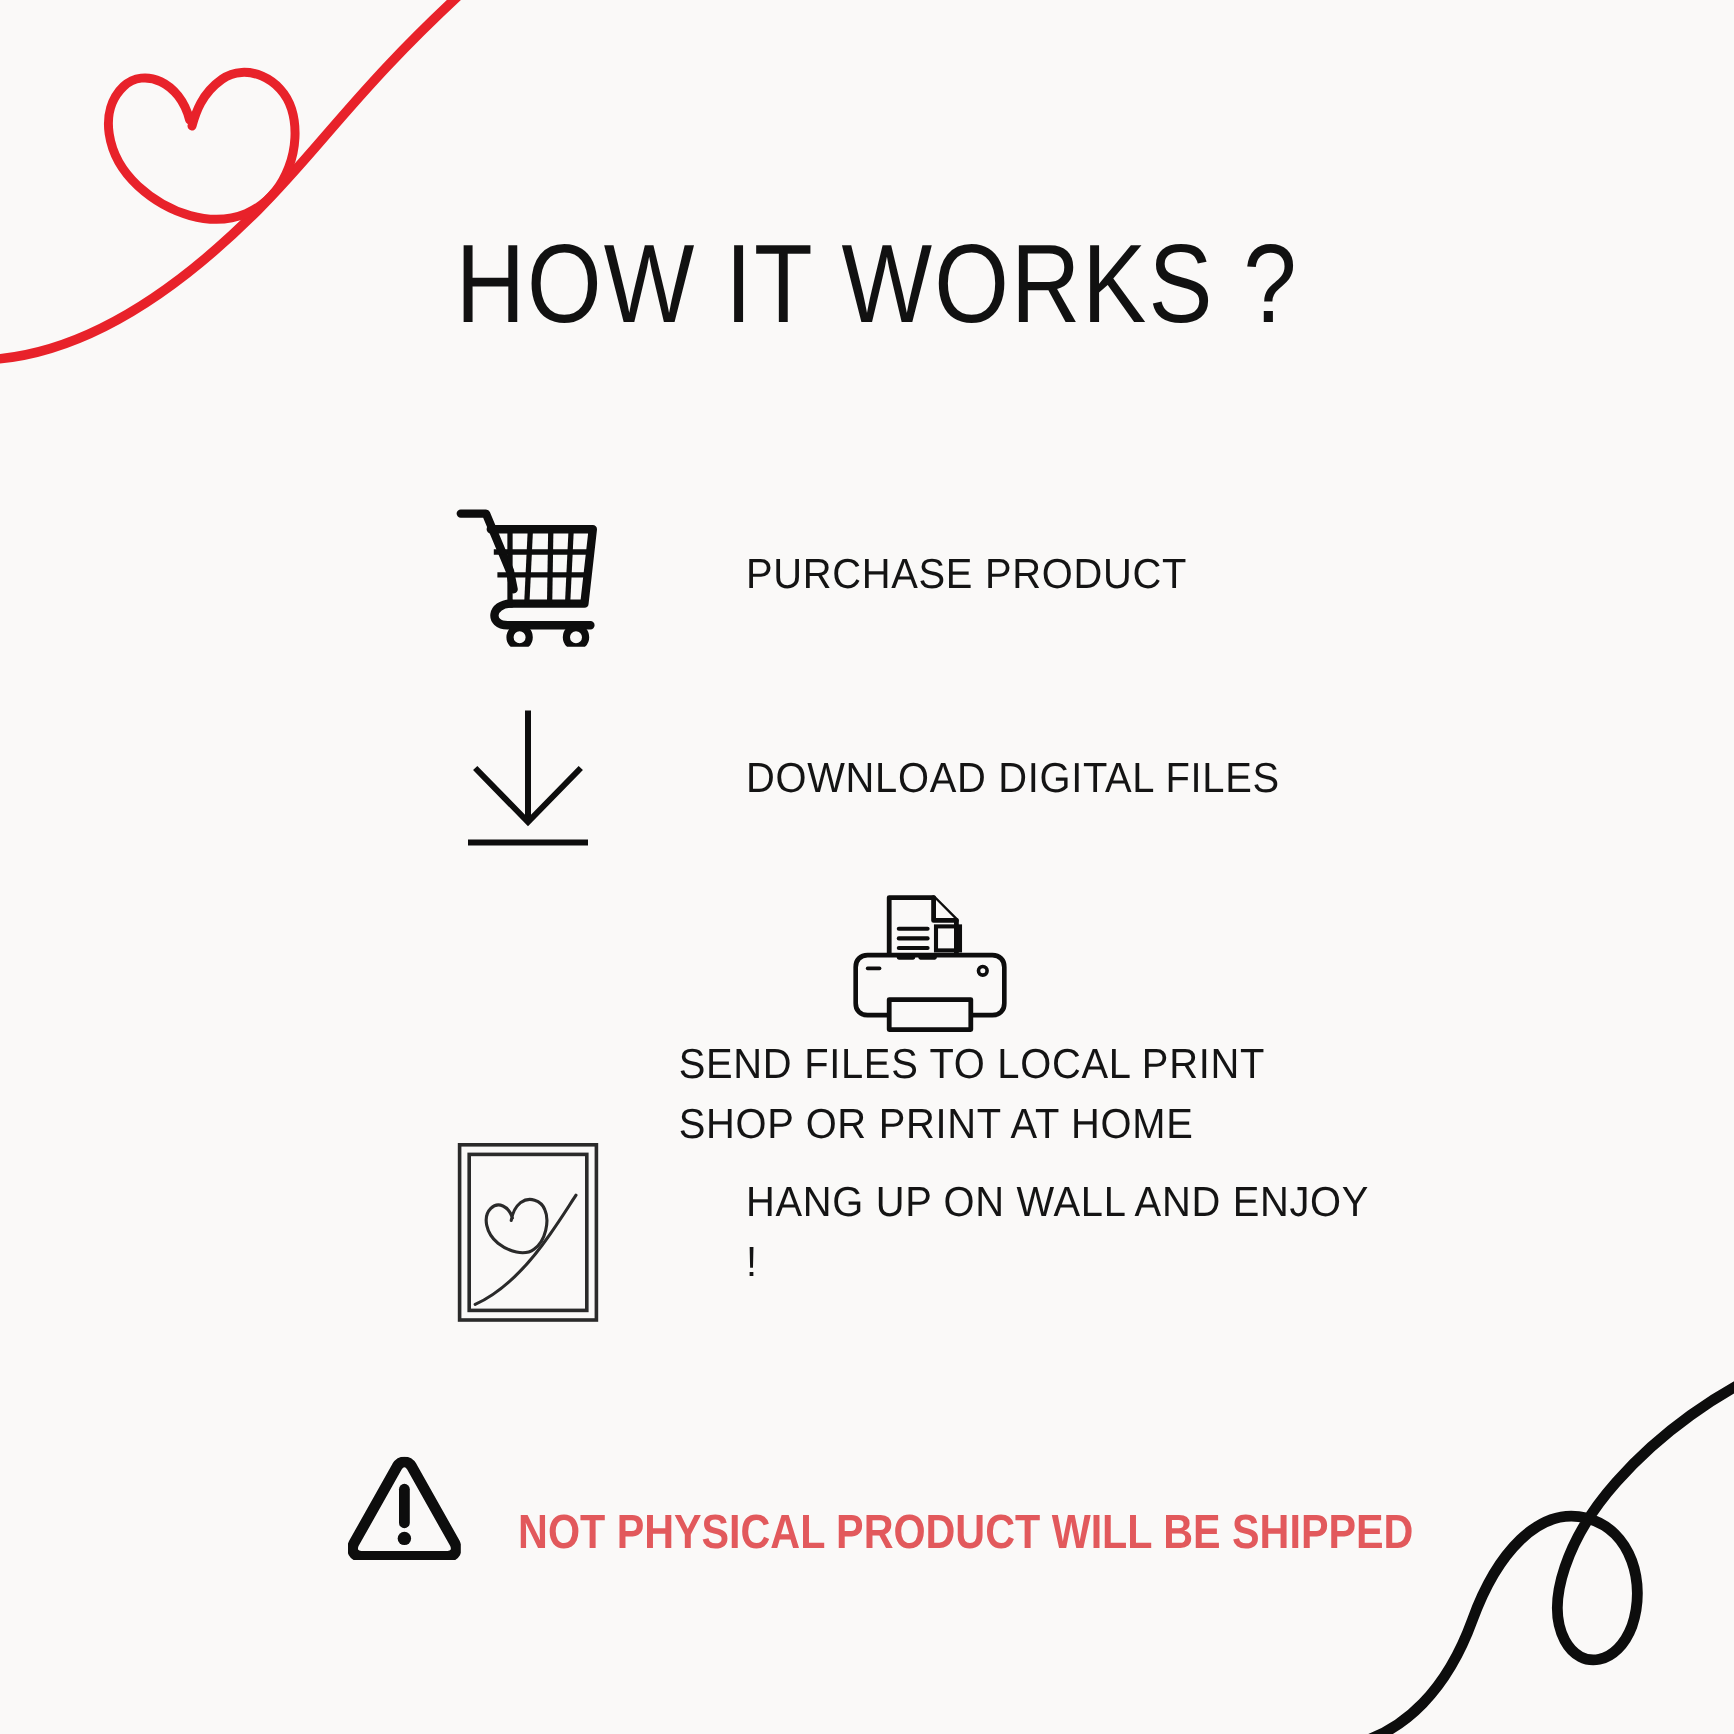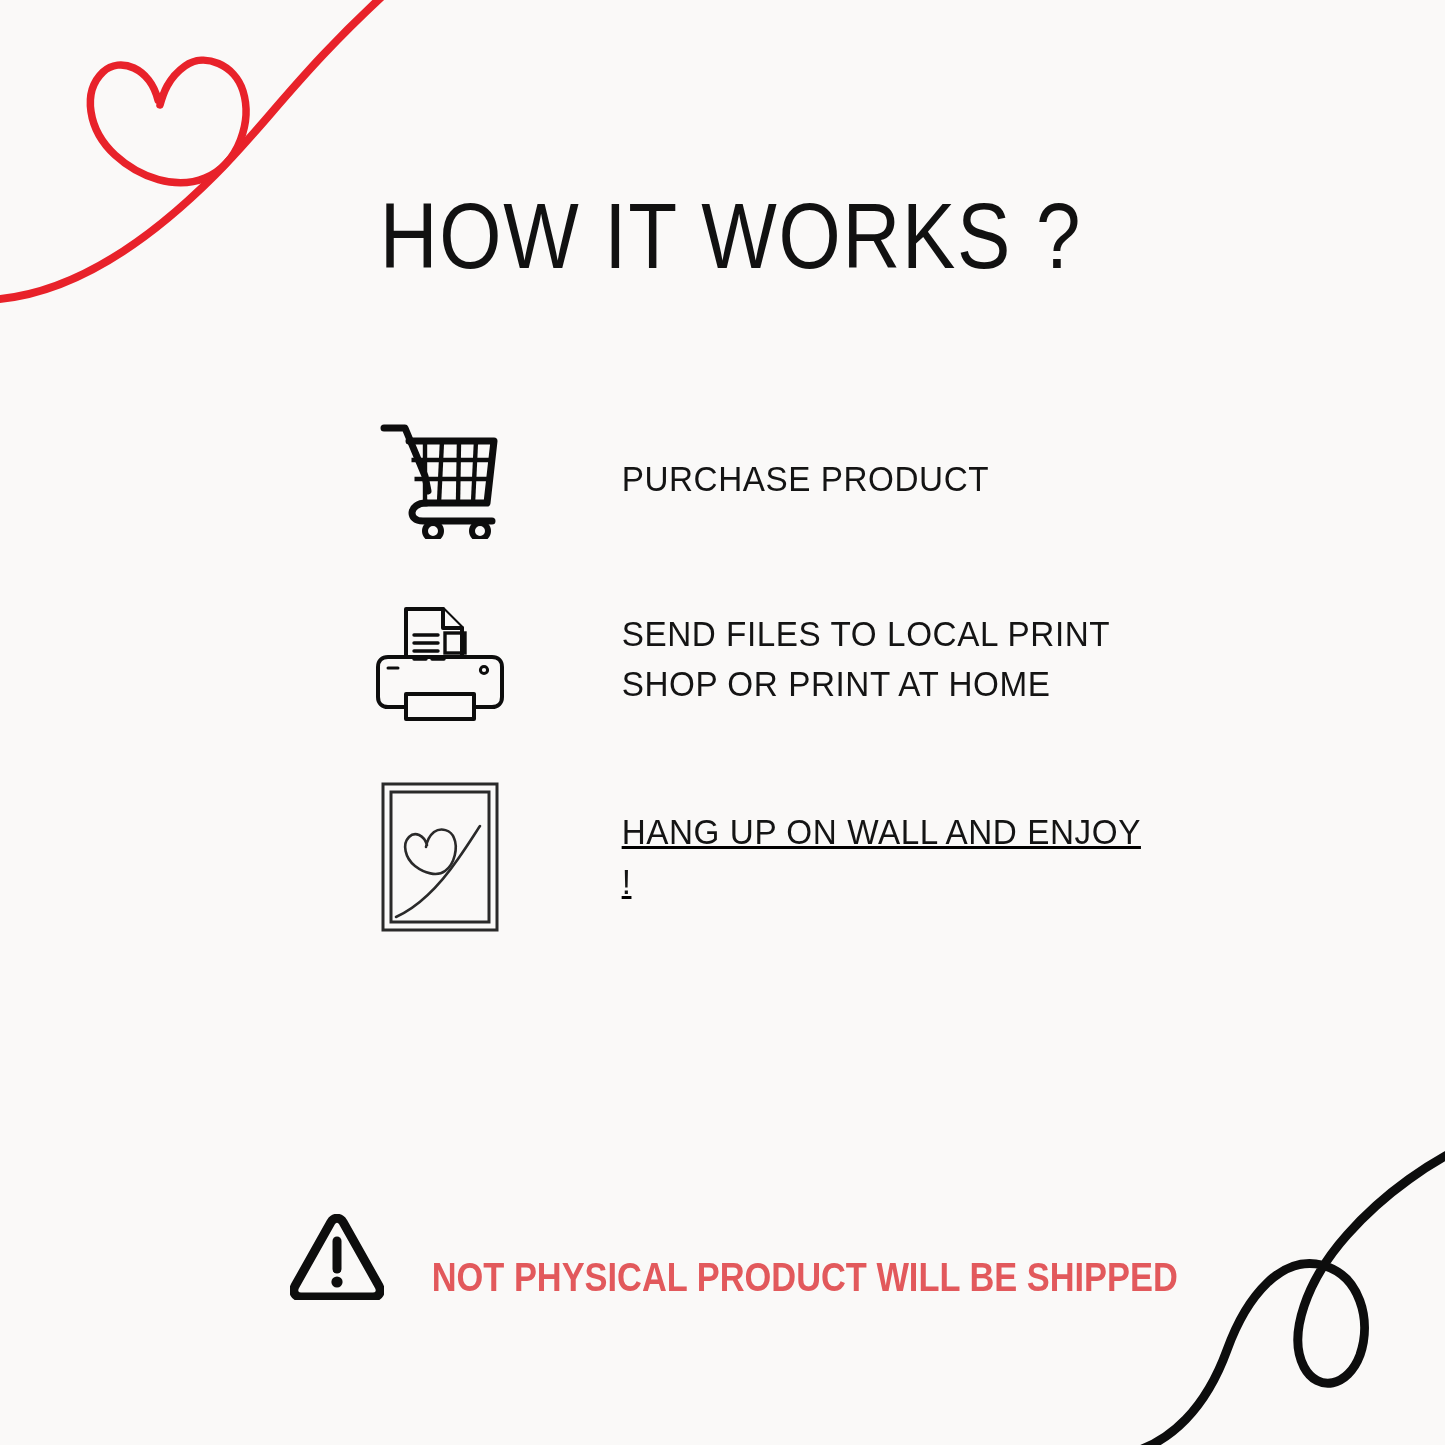--- a/index.html
+++ b/index.html
@@ -61,22 +61,22 @@
     top: 394px;
     width: 830px;
   }
   .step-row {
     display: flex;
     align-items: center;
     width: 100%;
   }
   .step-row.r0 { height: 170px; }
   .step-row.r1 { height: 170px; }
-  .step-row.r2 { height: 190px; }
-  .step-row.r3 { height: 205px; text-decoration: underline; }
+  .step-row.r2 { height: 190px; flex-direction: column; }
+  .step-row.r3 { height: 205px; }
 
   .step-icon {
     width: 160px;
     min-width: 160px;
     display: flex;
     align-items: center;
     justify-content: center;
   }
   .step-label {
     font-family: "Liberation Sans", sans-serif;
@@ -158,20 +158,32 @@
           </g>
           <g fill="none" stroke="#0d0d0d" stroke-width="6">
             <circle cx="54" cy="112" r="8"></circle>
             <circle cx="101" cy="112" r="8"></circle>
           </g>
         </svg>
       </div>
       <div class="step-label">PURCHASE PRODUCT</div>
     </div>
 
+    <div class="step-row r1">
+      <div class="step-icon">
+        <svg width="110" height="122" viewBox="0 0 110 122">
+          <g fill="none" stroke="#0d0d0d" stroke-width="5" stroke-linecap="butt" stroke-linejoin="miter">
+            <path d="M 55,4 L 55,97"></path>
+            <path d="M 11,52 L 55,97 L 99,52"></path>
+            <path d="M 5,114 L 105,114"></path>
+          </g>
+        </svg>
+      </div>
+      <div class="step-label">DOWNLOAD DIGITAL FILES</div>
+    </div>
 
     <div class="step-row r2">
       <div class="step-icon">
         <svg width="128" height="128" viewBox="0 0 128 128">
           <g fill="#faf9f8" stroke="#0d0d0d" stroke-width="4" stroke-linejoin="round" stroke-linecap="round">
 
             <path d="M 30,14 L 67,14 L 86,33 L 86,70 L 30,70 Z"></path>
             <path d="M 67,14 L 67,33 L 86,33"></path>
 
             <path d="M 12,62 L 116,62 C 122,62 126,66 126,72 L 126,102

